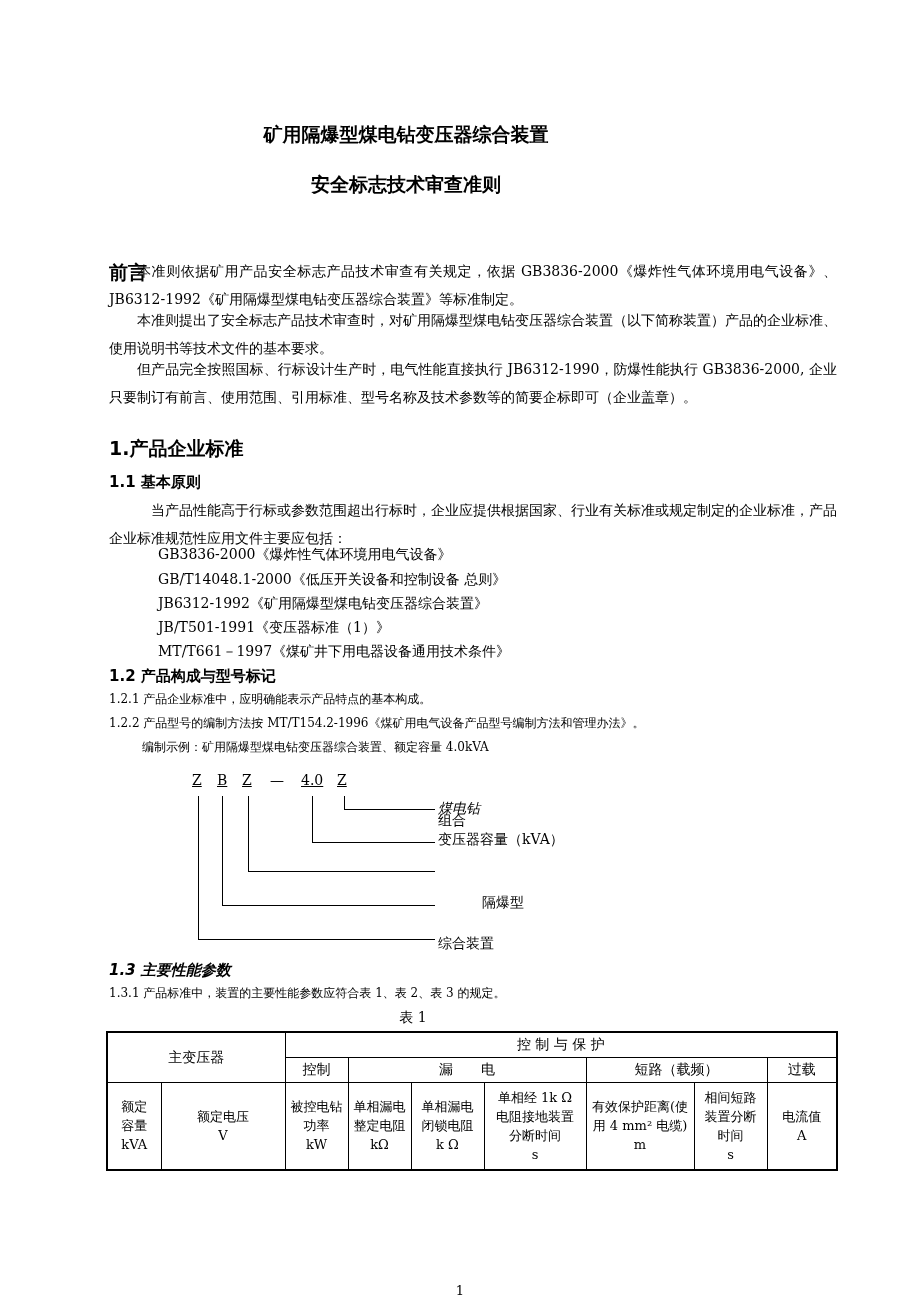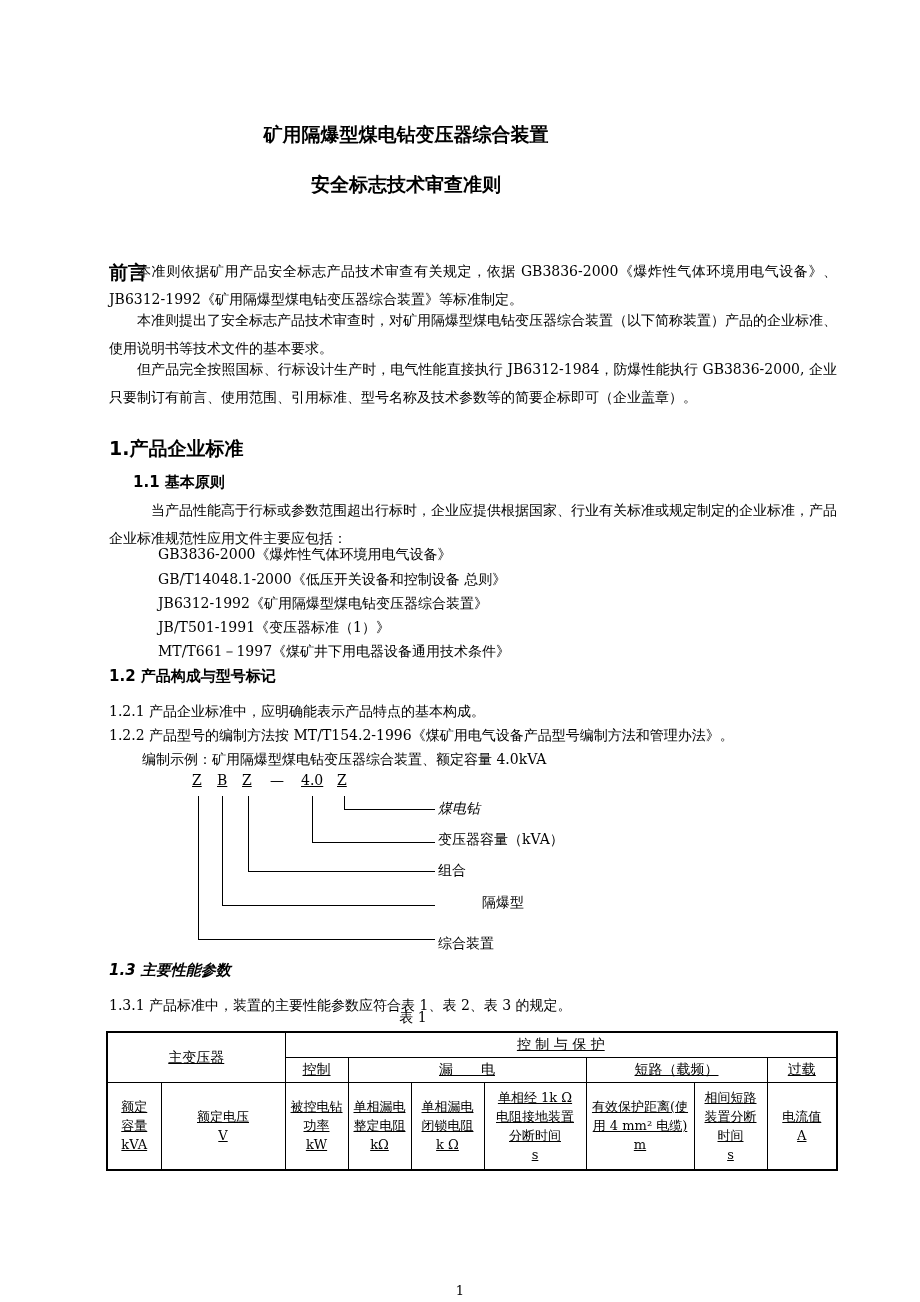--- a/index.html
+++ b/index.html
@@ -3,46 +3,46 @@
 <meta charset="utf-8">
 <style>
   html, body { margin: 0; padding: 0; background: #ffffff; }
   body { width: 920px; height: 1302px; position: relative; overflow: hidden;
          font-family: "DejaVu Serif", "Liberation Serif", serif; color: #000; }
   .abs { position: absolute; white-space: nowrap; }
   .title { font-family: "DejaVu Sans", "Liberation Sans", sans-serif; font-weight: bold; font-size: 19px; left: 0; width: 812px; text-align: center; }
   .h1 { font-family: "DejaVu Sans", "Liberation Sans", sans-serif; font-weight: bold; font-size: 19px; left: 109px; }
   .h2 { font-family: "DejaVu Sans", "Liberation Sans", sans-serif; font-weight: bold; font-size: 15px; left: 109px; }
   .para { position: absolute; left: 109px; width: 728px; font-size: 14px; line-height: 28px; text-align: justify; text-indent: 28px; }
-  .line { position: absolute; left: 109px; font-size: 14px; white-space: nowrap; margin-top: 12px; }
+  .line { position: absolute; left: 109px; font-size: 12px; white-space: nowrap; }
   .ref { position: absolute; left: 158px; font-size: 14px; white-space: nowrap; }
   
   .code { position: absolute; top: 772px; font-size: 14px; text-decoration: underline; }
   .dl { position: absolute; background: #000; }
   .dlabel { position: absolute; left: 438px; font-size: 14px; white-space: nowrap; }
   
   table.t1 { position: absolute; left: 106px; top: 1031px; width: 730px; border-collapse: collapse; font-size: 13px; table-layout: fixed; }
   table.t1 td { border: 1px solid #000; text-align: center; vertical-align: middle; padding: 0; line-height: 19px; }
-  table.t1 { border: 2px solid #000; text-decoration: underline; }
+  table.t1 { border: 2px solid #000; }
   .th-big { font-size: 14px; }
   .pageno { position: absolute; top: 1283px; left: 0; width: 920px; text-align: center; font-size: 13px; }
 </style>
 </head>
 <body>
 
 <div class="abs title" style="top:122px;">矿用隔爆型煤电钻变压器综合装置</div>
 <div class="abs title" style="top:172px;">安全标志技术审查准则</div>
 
 <div class="abs h1" style="top:220px;margin-top:40px;">前言</div>
 <div class="para" style="top:257px;">本准则依据矿用产品安全标志产品技术审查有关规定，依据 GB3836-2000《爆炸性气体环境用电气设备》、JB6312-1992《矿用隔爆型煤电钻变压器综合装置》等标准制定。</div>
 <div class="para" style="top:306px;">本准则提出了安全标志产品技术审查时，对矿用隔爆型煤电钻变压器综合装置（以下简称装置）产品的企业标准、使用说明书等技术文件的基本要求。</div>
-<div class="para" style="top:355px;">但产品完全按照国标、行标设计生产时，电气性能直接执行 JB6312-1984，防爆性能执行 GB3836-2000, 企业只要制订有前言、使用范围、引用标准、型号名称及技术参数等的简要企标即可（企业盖章）。</div>
+<div class="para" style="top:355px;">但产品完全按照国标、行标设计生产时，电气性能直接执行 JB6312-1990，防爆性能执行 GB3836-2000, 企业只要制订有前言、使用范围、引用标准、型号名称及技术参数等的简要企标即可（企业盖章）。</div>
 
 <div class="abs h1" style="top:436px;">1.产品企业标准</div>
-<div class="abs h2" style="top:473px;margin-left:24px;">1.1 基本原则</div>
+<div class="abs h2" style="top:473px;">1.1 基本原则</div>
 <div class="para" style="top:496px; text-indent:42px;">当产品性能高于行标或参数范围超出行标时，企业应提供根据国家、行业有关标准或规定制定的企业标准，产品企业标准规范性应用文件主要应包括：</div>
 
 <div class="ref" style="top:546px;">GB3836-2000《爆炸性气体环境用电气设备》</div>
 <div class="ref" style="top:571px;">GB/T14048.1-2000《低压开关设备和控制设备  总则》</div>
 <div class="ref" style="top:595px;">JB6312-1992《矿用隔爆型煤电钻变压器综合装置》</div>
 <div class="ref" style="top:619px;">JB/T501-1991《变压器标准（1）》</div>
 <div class="ref" style="top:643px;">MT/T661－1997《煤矿井下用电器设备通用技术条件》</div>
 
 <div class="abs h2" style="top:667px;">1.2 产品构成与型号标记</div>
 <div class="line" style="top:691px;">1.2.1 产品企业标准中，应明确能表示产品特点的基本构成。</div>
@@ -64,21 +64,21 @@
   <div class="dl" style="left:344px; top:796px; width:1px; height:14px;"></div>
 
   <div class="dl" style="left:344px; top:809px; width:91px; height:1px;"></div>
   <div class="dl" style="left:312px; top:842px; width:123px; height:1px;"></div>
   <div class="dl" style="left:248px; top:871px; width:187px; height:1px;"></div>
   <div class="dl" style="left:222px; top:905px; width:213px; height:1px;"></div>
   <div class="dl" style="left:198px; top:939px; width:237px; height:1px;"></div>
 
   <span class="dlabel" style="top:800px;font-style:italic;">煤电钻</span>
   <span class="dlabel" style="top:831px;">变压器容量（kVA）</span>
-  <span class="dlabel" style="top:862px;">组合</span>
+  <span class="dlabel" style="top:812px;">组合</span>
   <span class="dlabel" style="top:894px;padding-left:44px;">隔爆型</span>
   <span class="dlabel" style="top:935px;">综合装置</span>
 </div>
 
 <div class="abs h2" style="top:961px;font-style:italic;">1.3 主要性能参数</div>
 <div class="line" style="top:985px;text-align:center;">1.3.1 产品标准中，装置的主要性能参数应符合表 1、表 2、表 3 的规定。</div>
 <div class="abs" style="top:1009px; left:0; width:826px; text-align:center; font-size:14px;">表 1</div>
 
 <table class="t1">
   <colgroup>

